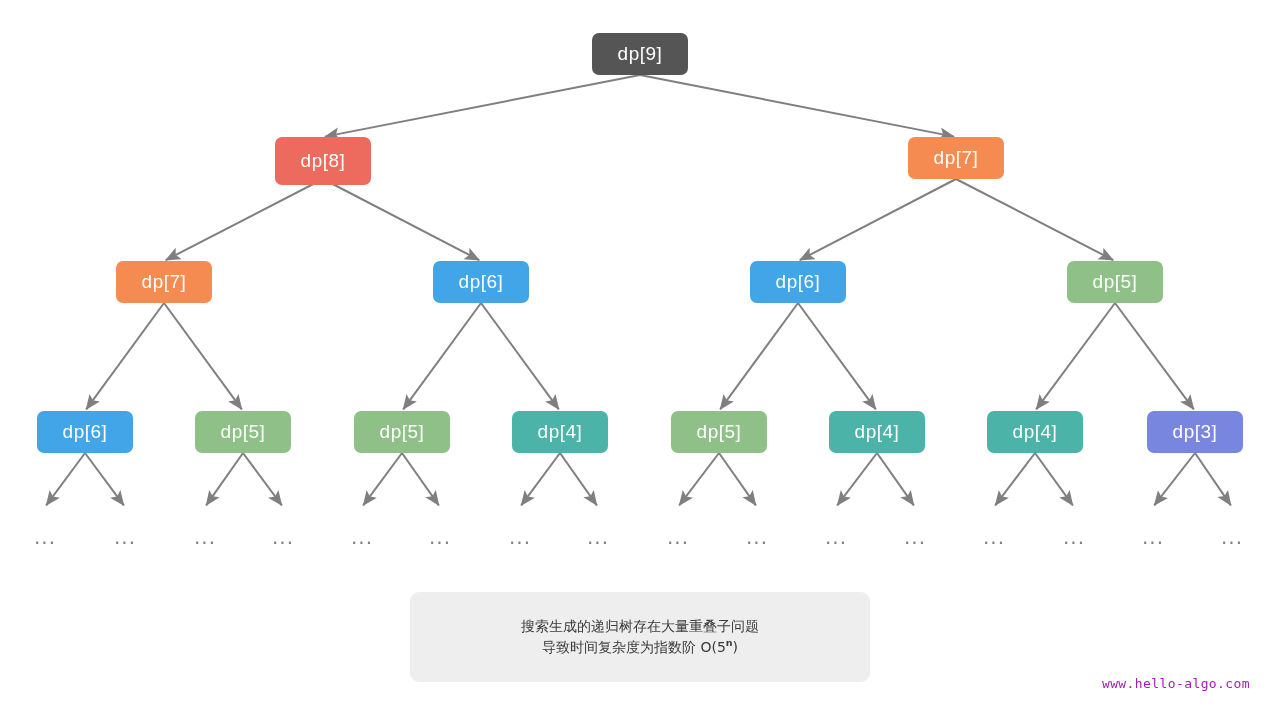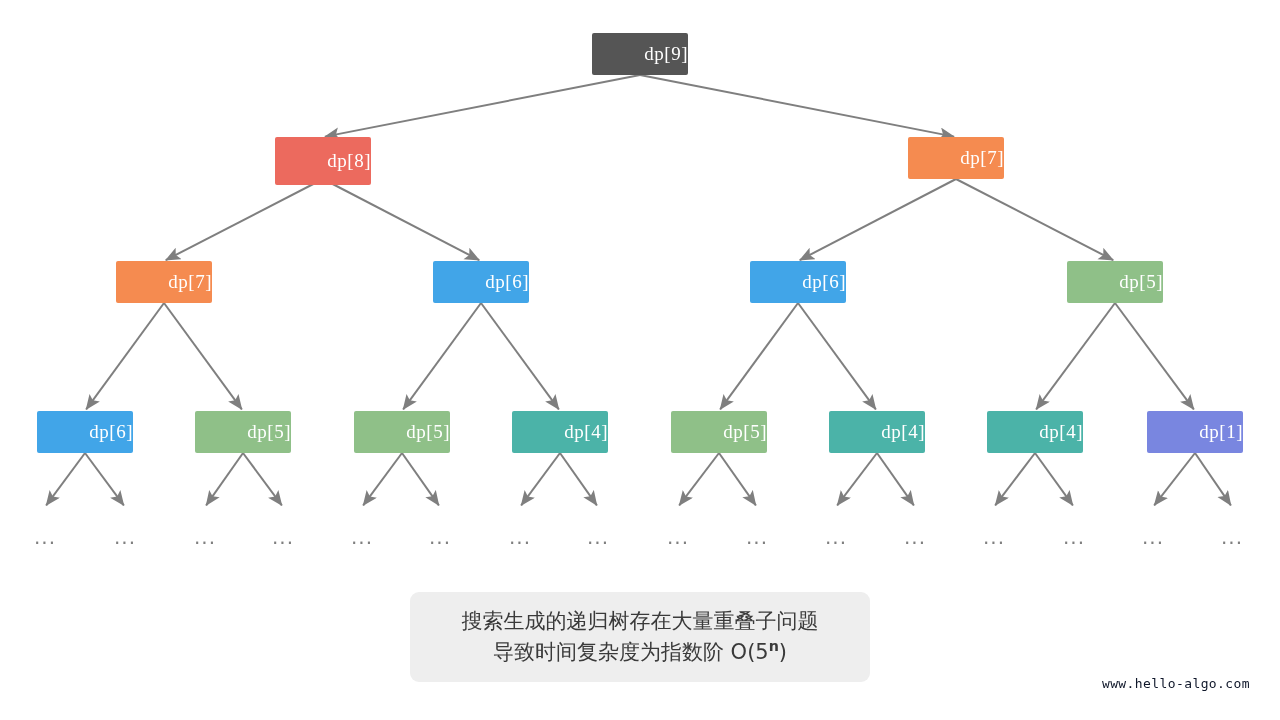--- a/index.html
+++ b/index.html
@@ -23,24 +23,24 @@
     left: 0;
     top: 0;
     width: 1280px;
     height: 720px;
     pointer-events: none;
   }
   .node {
     position: absolute;
     display: flex;
     align-items: center;
-    justify-content: flex-end;
-    border-radius: 2px;
+    justify-content: center;
+    border-radius: 7px;
     color: #ffffff;
-    font-family: Liberation Serif, serif;
+    font-family: Liberation Sans, sans-serif;
     font-size: 19px;
     letter-spacing: 0.5px;
     white-space: nowrap;
     box-sizing: border-box;
     z-index: 3;
   }
   .node .lbl {
     display: inline-block;
   }
   .ellipsis {
@@ -63,36 +63,36 @@
     border-radius: 9px;
     display: flex;
     flex-direction: column;
     align-items: center;
     justify-content: center;
     z-index: 2;
   }
   .caption-line {
     color: #3a3a3a;
     font-family: "DejaVu Sans", sans-serif;
-    font-size: 21px;
+    font-size: 14px;
     line-height: 1.5;
     text-align: center;
     white-space: nowrap;
   }
   .caption-line sup {
     font-size: 0.68em;
     font-weight: bold;
     vertical-align: super;
     line-height: 0;
   }
   #watermark {
     position: absolute;
     right: 30px;
     top: 676px;
-    color: #0f172a;
+    color: #a21caf;
     font-family: "DejaVu Sans Mono", monospace;
     font-size: 13px;
     letter-spacing: 0.4px;
     z-index: 3;
   }
 </style>
 </head>
 <body>
 
 <div id="canvas">
@@ -174,21 +174,21 @@
       <div class="node" style="left: 671px; top: 411px; width: 96px; height: 42px; background: rgb(143, 192, 136);">
         <span class="lbl">dp[5]</span>
       </div>
       <div class="node" style="left: 829px; top: 411px; width: 96px; height: 42px; background: rgb(75, 179, 168);">
         <span class="lbl">dp[4]</span>
       </div>
       <div class="node" style="left: 987px; top: 411px; width: 96px; height: 42px; background: rgb(75, 179, 168);">
         <span class="lbl">dp[4]</span>
       </div>
       <div class="node" style="left: 1147px; top: 411px; width: 96px; height: 42px; background: rgb(121, 134, 224);">
-        <span class="lbl">dp[1]</span>
+        <span class="lbl">dp[3]</span>
       </div>
       <div class="ellipsis" style="left: 29px; top: 527px; width: 32px; text-align: center;">...</div>
       <div class="ellipsis" style="left: 109px; top: 527px; width: 32px; text-align: center;">...</div>
       <div class="ellipsis" style="left: 189px; top: 527px; width: 32px; text-align: center;">...</div>
       <div class="ellipsis" style="left: 267px; top: 527px; width: 32px; text-align: center;">...</div>
       <div class="ellipsis" style="left: 346px; top: 527px; width: 32px; text-align: center;">...</div>
       <div class="ellipsis" style="left: 424px; top: 527px; width: 32px; text-align: center;">...</div>
       <div class="ellipsis" style="left: 504px; top: 527px; width: 32px; text-align: center;">...</div>
       <div class="ellipsis" style="left: 582px; top: 527px; width: 32px; text-align: center;">...</div>
       <div class="ellipsis" style="left: 662px; top: 527px; width: 32px; text-align: center;">...</div>

